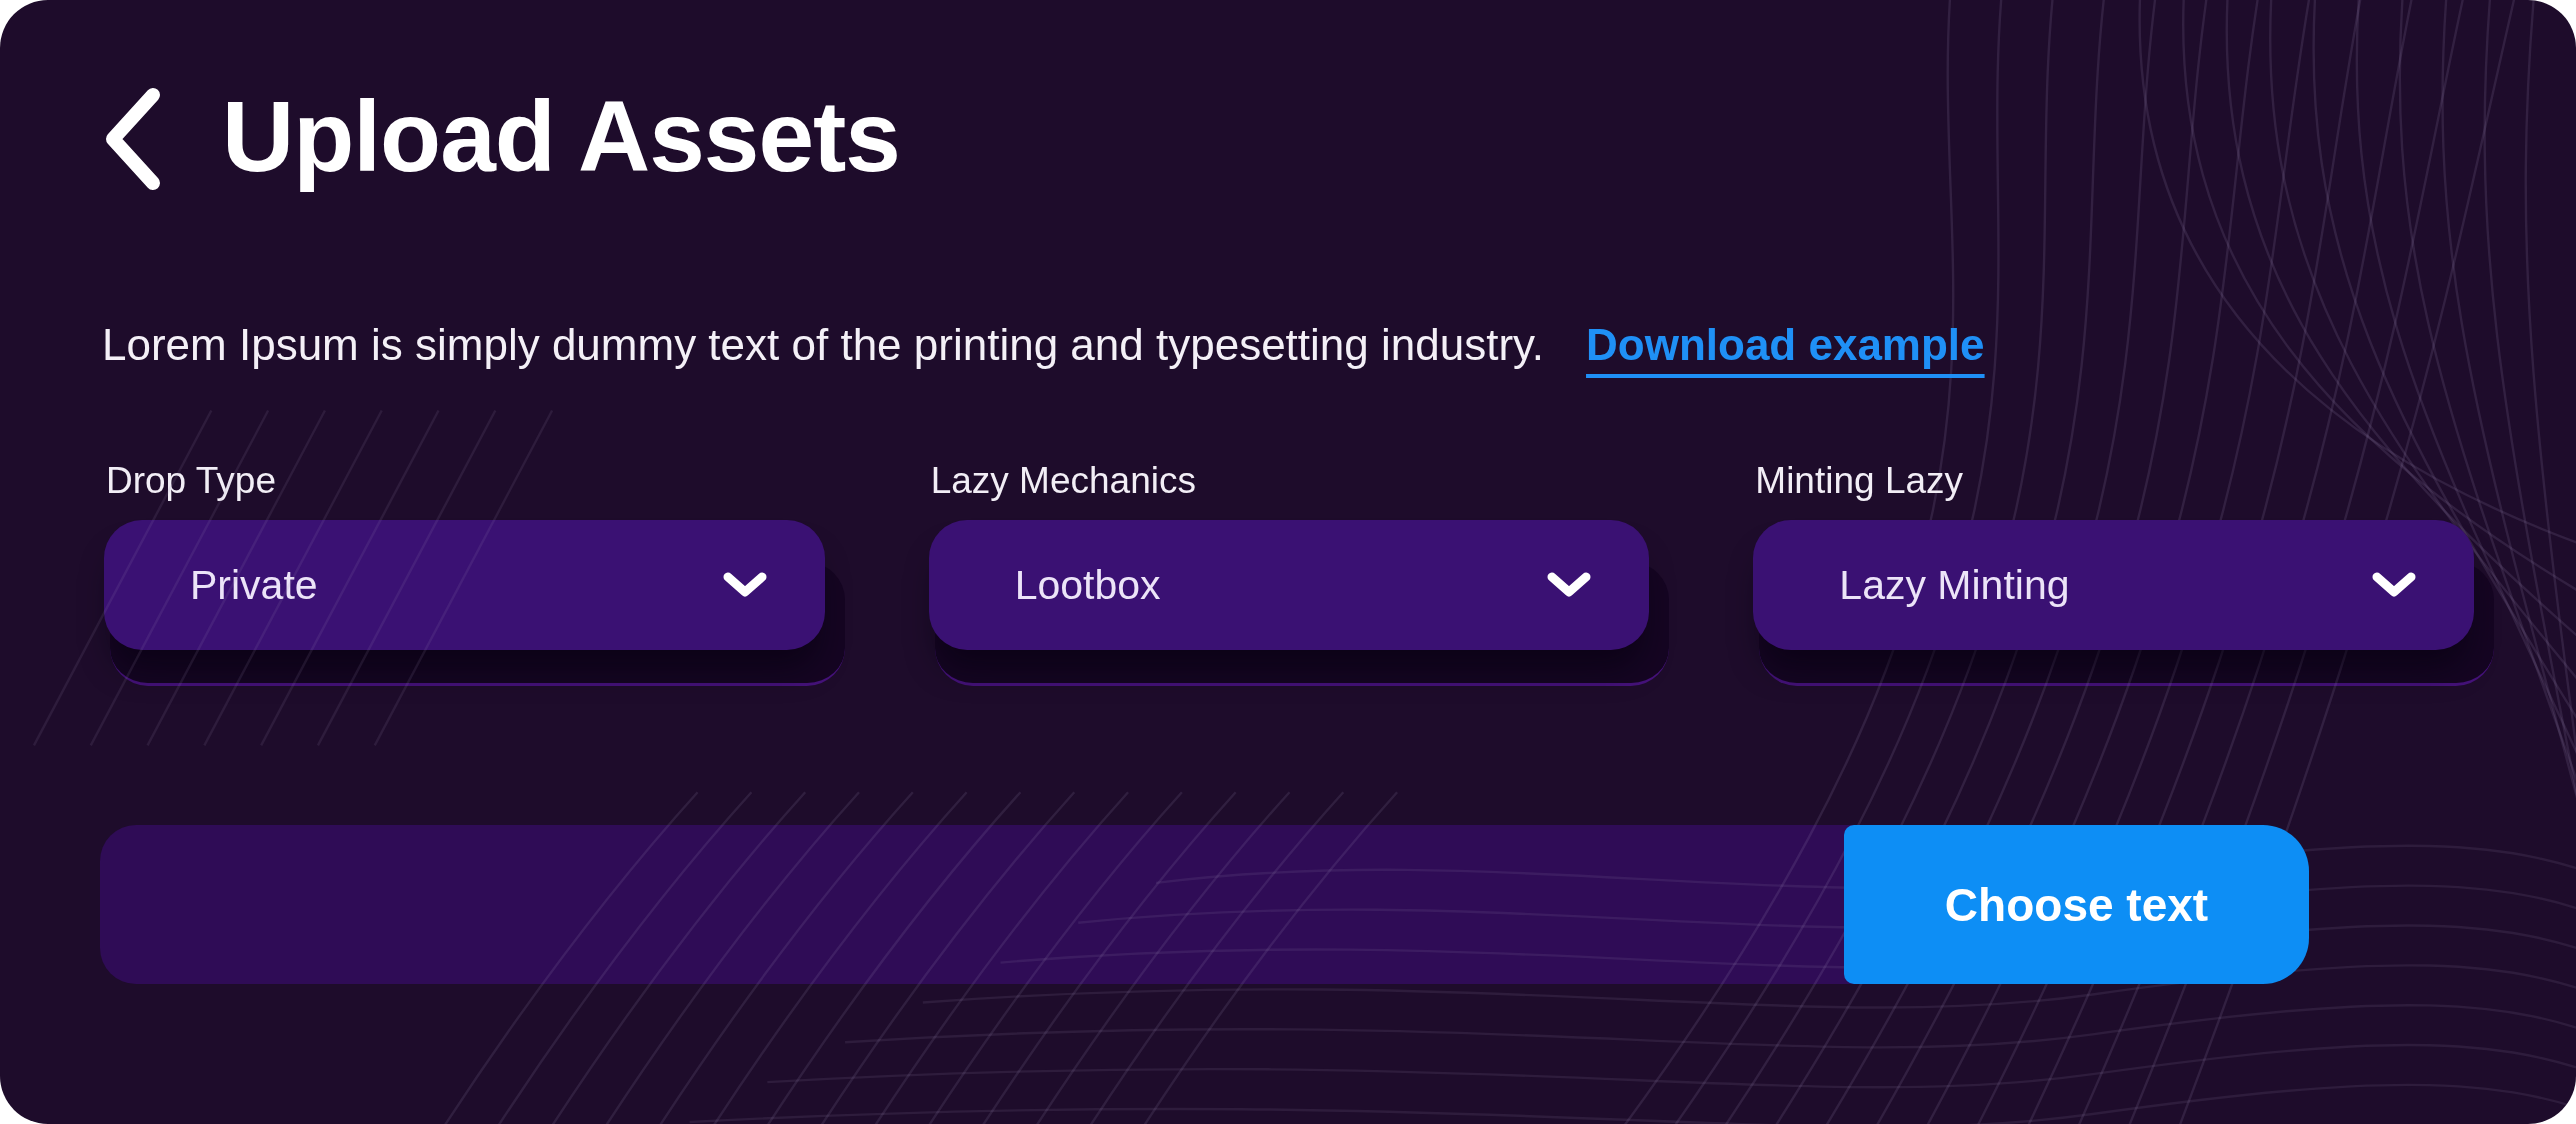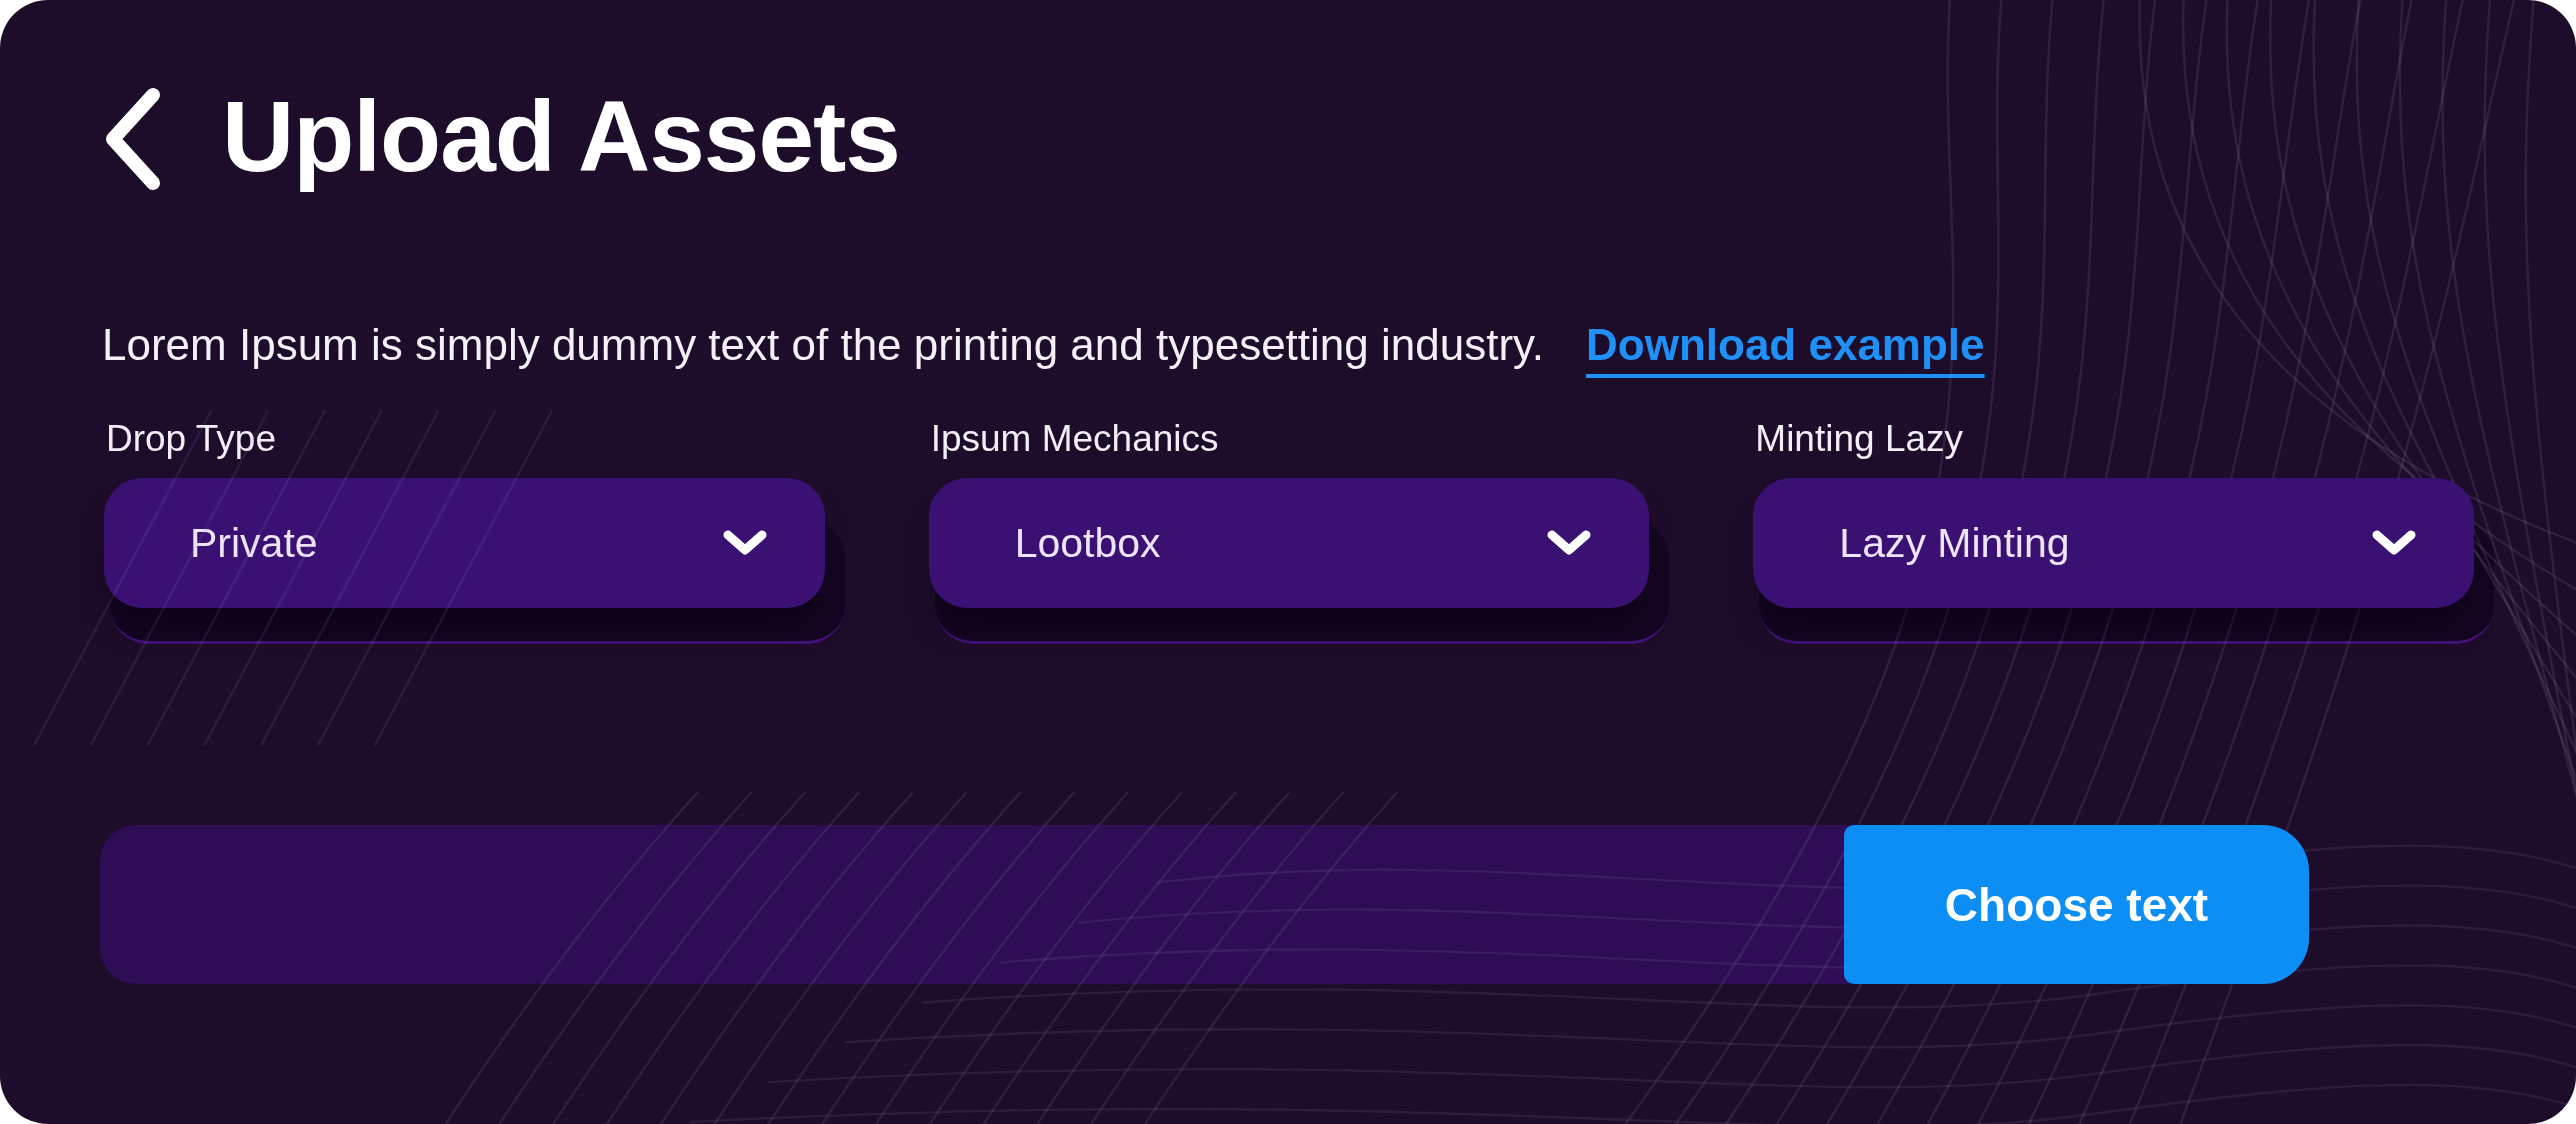--- a/index.html
+++ b/index.html
@@ -74,21 +74,21 @@
     text-decoration: underline;
     text-decoration-thickness: 4px;
     text-underline-offset: 14px;
     cursor: pointer;
   }
 
   
   .fields {
     position: absolute;
     left: 104px;
-    top: 418px;
+    top: 460px;
     width: 2370px;
     display: grid;
     grid-template-columns: repeat(3, 1fr);
     column-gap: 104px;
   }
   .field-label {
     position: relative;
     z-index: 3;
     display: inline-block;
     font-size: 37px;
@@ -236,21 +236,21 @@
         <div class="select">
           <span class="select-value">Private</span>
           <svg class="chev" width="44" height="26" viewBox="0 0 44 26">
             <polyline points="5,5 22,20 39,5" fill="none" stroke="#ffffff" stroke-width="9" stroke-linecap="round" stroke-linejoin="round"></polyline>
           </svg>
         </div>
       </div>
     </div>
 
     <div class="field">
-      <span class="field-label">Ipsum Mechanics</span>
+      <span class="field-label">Lazy Mechanics</span>
       <div class="select-wrap">
         <div class="ghost-card"></div>
         <div class="select">
           <span class="select-value">Lootbox</span>
           <svg class="chev" width="44" height="26" viewBox="0 0 44 26">
             <polyline points="5,5 22,20 39,5" fill="none" stroke="#ffffff" stroke-width="9" stroke-linecap="round" stroke-linejoin="round"></polyline>
           </svg>
         </div>
       </div>
     </div>

